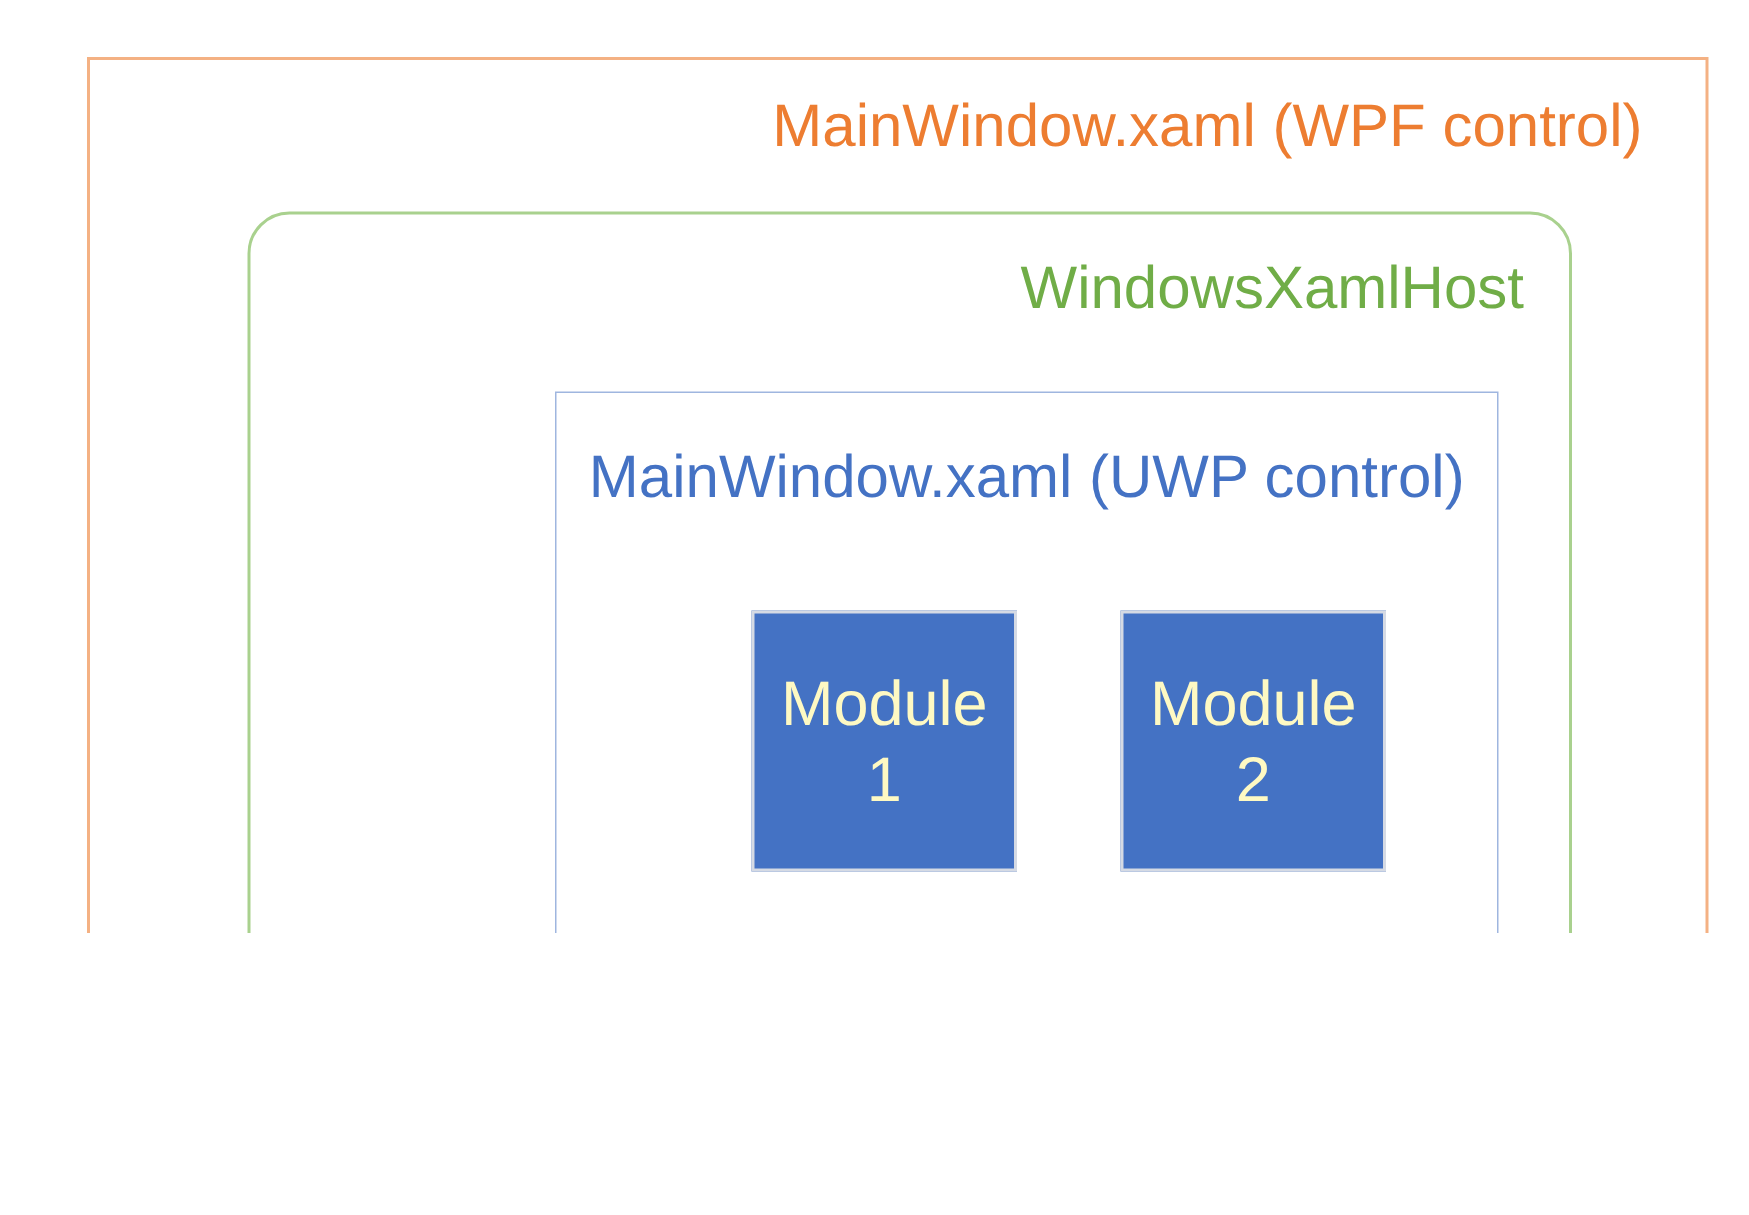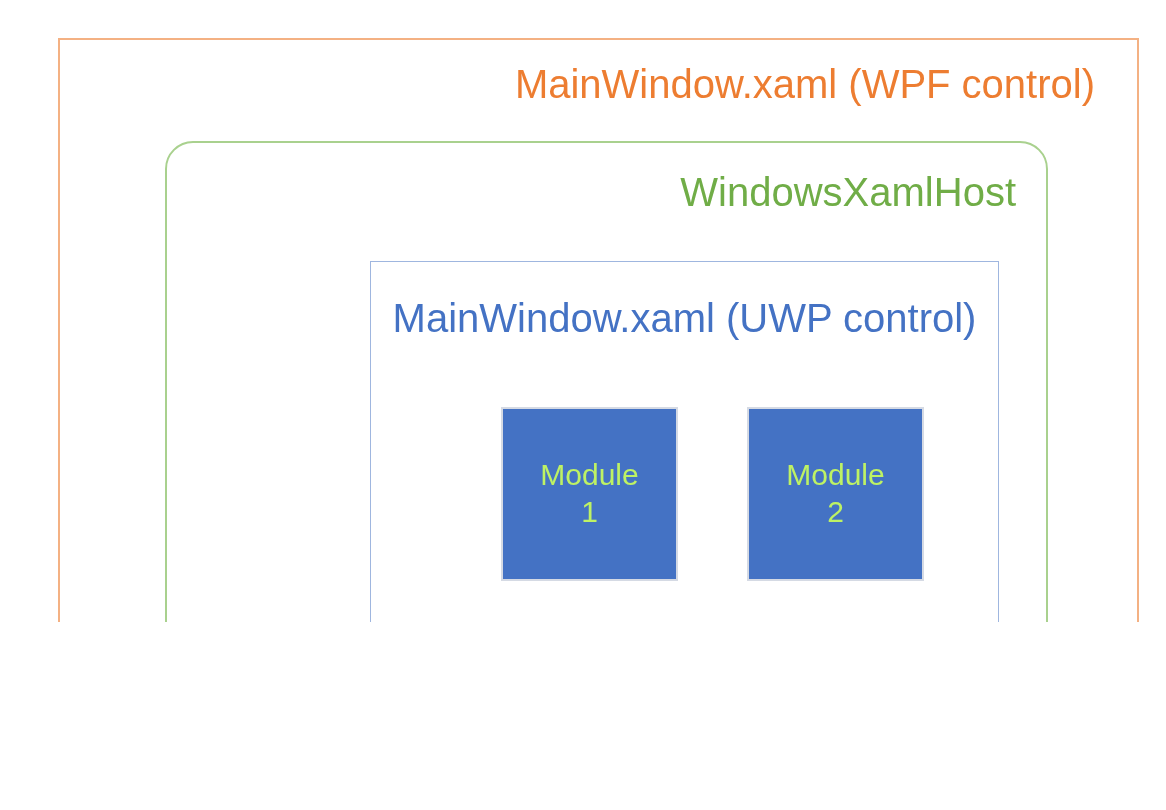--- a/index.html
+++ b/index.html
@@ -77,22 +77,22 @@
     top: 408px;
     background: #4472C4;
     border: 2px solid #D5DAE4;
     display: flex;
     align-items: center;
     justify-content: center;
   }
   .module-1 { left: 502px; }
   .module-2 { left: 748px; }
   .module-text {
-    color: #bef264;
-    font-size: 30px;
+    color: #fef9c3;
+    font-size: 42px;
     line-height: 1.22;
     text-align: center;
   }
 </style>
 </head>
 <body>
 
 <div class="canvas">
 
   <div class="box outer-box">

